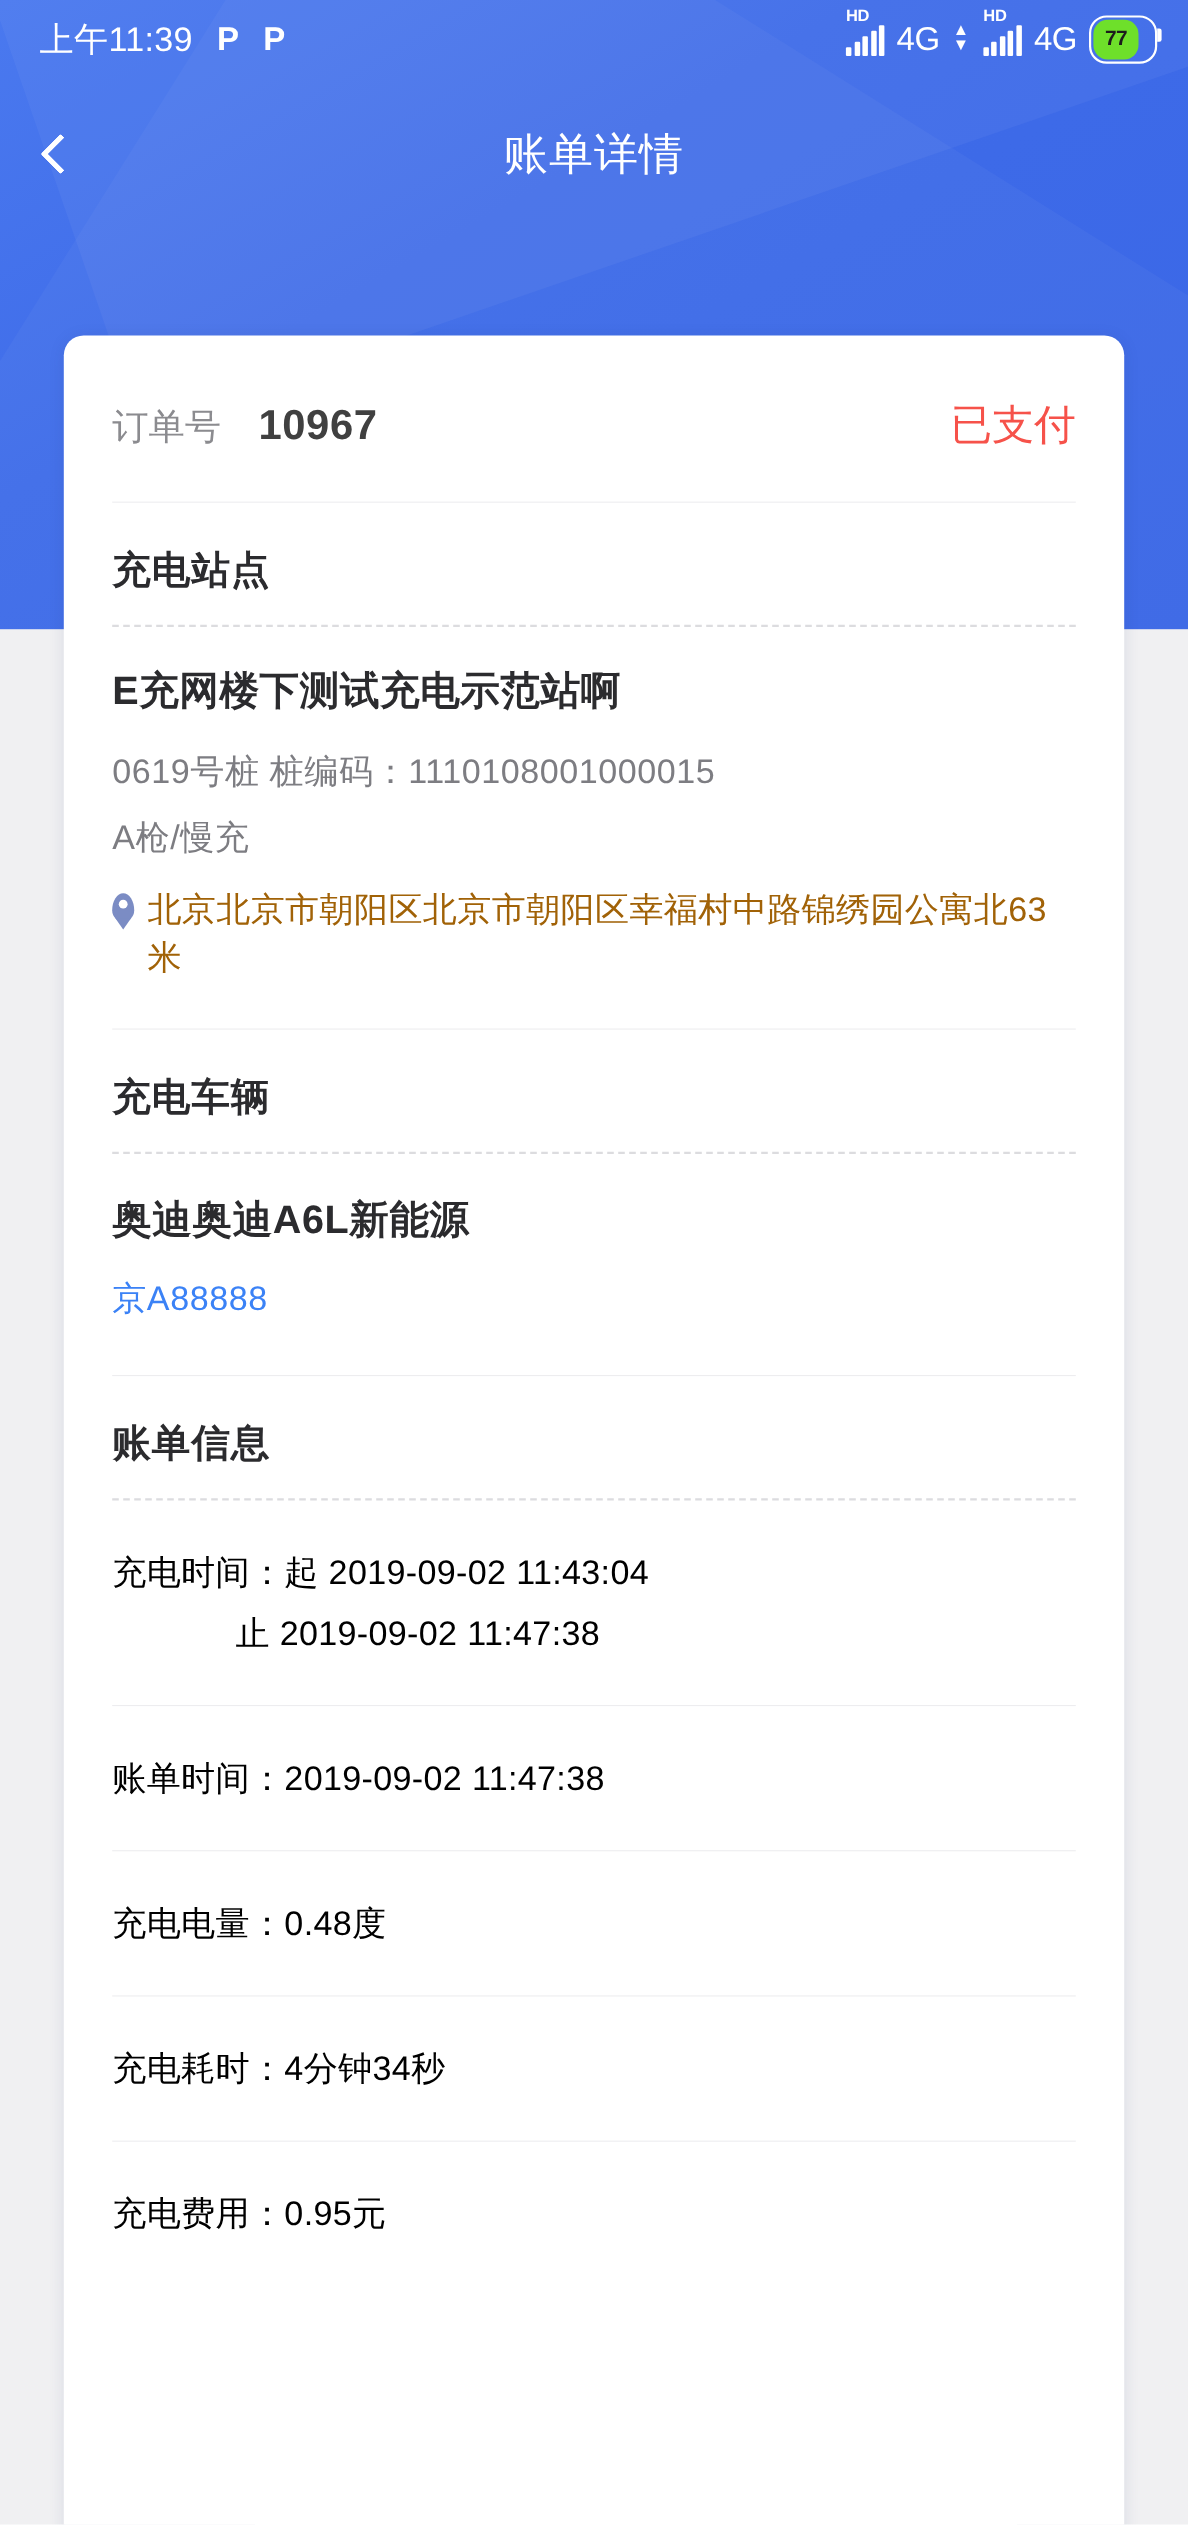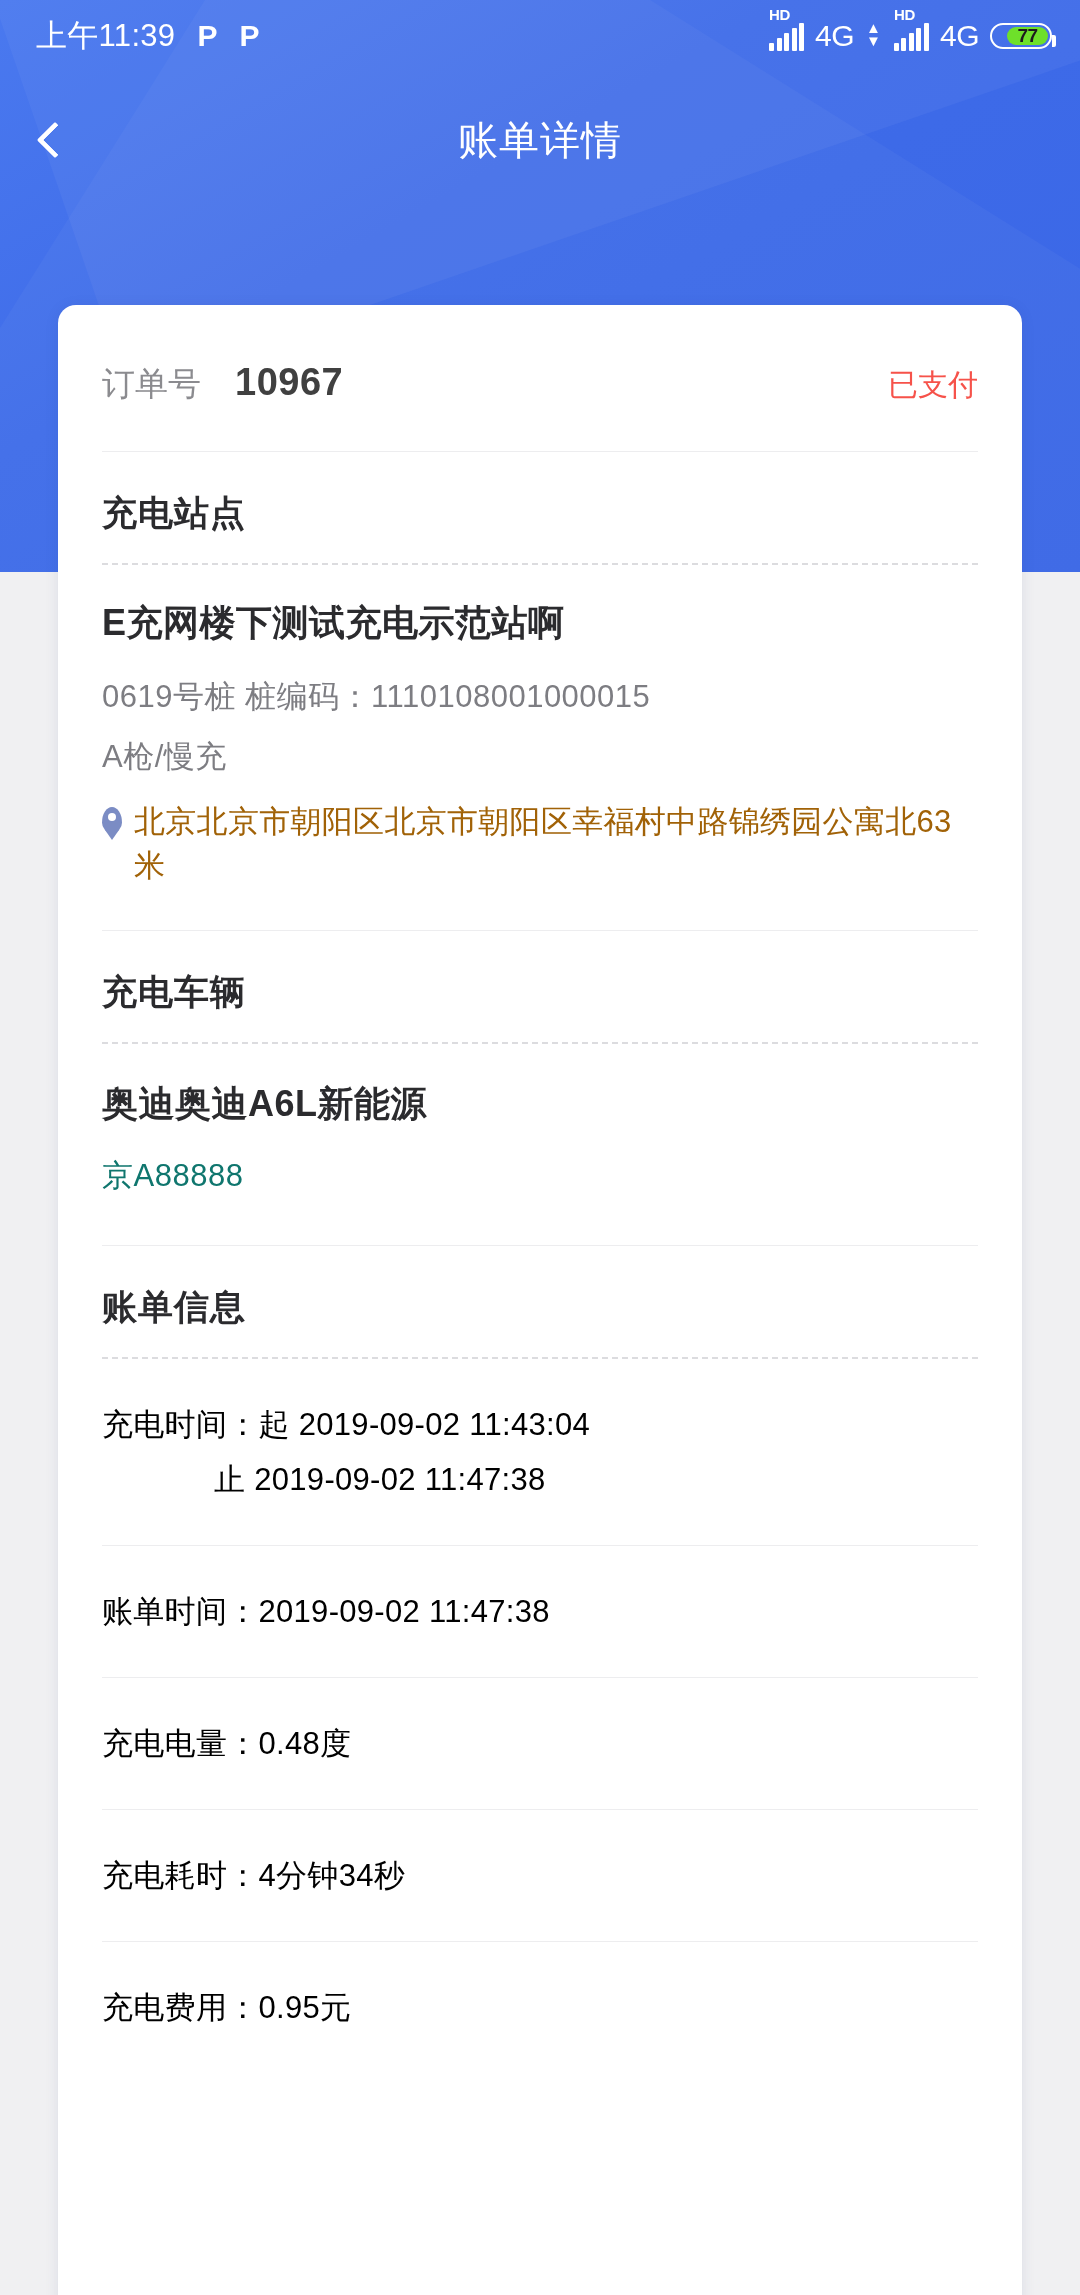--- a/index.html
+++ b/index.html
@@ -51,22 +51,22 @@
   .bars i:nth-child(2){ height:13px; }
   .bars i:nth-child(3){ height:18px; }
   .bars i:nth-child(4){ height:23px; }
   .bars i:nth-child(5){ height:28px; }
   .net-label{ font-size:30px; line-height:1; letter-spacing:-.5px; }
   .arrows{
     display:flex; flex-direction:column; align-items:center;
     font-size:15px; line-height:.85; margin:0 2px 2px 1px;
   }
   .battery{
-    display:flex; align-items:center; justify-content:flex-end;
-    width:62px; height:26px; border:2.5px solid #fff; border-radius:16px;
+    display:flex; align-items:center; 
+    width:62px; height:44px; border:2.5px solid #fff; border-radius:16px;
     padding:2px; position:relative;
   }
   .battery::after{
     content:""; position:absolute; right:-6px; top:10px;
     width:4px; height:12px; background:#fff; border-radius:0 2px 2px 0;
   }
   .battery-fill{
     height:100%; width:76%; background:#6ee02a; border-radius:13px;
     display:flex; align-items:center; justify-content:center;
     font-size:19px; font-weight:bold; color:#1c1c1c; letter-spacing:-.5px;
@@ -98,21 +98,21 @@
     padding:0 44px;
   }
 
   .row-order{
     display:flex; align-items:baseline; justify-content:space-between;
     padding:56px 0 44px 0;
   }
   .order-left{ display:flex; align-items:baseline; gap:34px; }
   .order-label{ font-size:33px; color:#8b8b8f; }
   .order-value{ font-size:38px; color:#404040; font-weight:bold; letter-spacing:.5px; }
-  .order-status{ font-size:30px; color:#f6524a; }
+  .order-status{ font-size:38px; color:#f6524a; }
 
   .hr{ height:1px; background:#ededef; }
   .dashed{
     height:0; border-top:2px dashed #dcdcdf;
   }
 
   .section-head{
     position:relative; display:inline-block;
     font-size:35px; font-weight:bold; color:#2b2b2e;
     padding:38px 0 26px 0; letter-spacing:1px;
@@ -151,21 +151,21 @@
     content:""; position:absolute; left:50%; bottom:-7px; transform:translateX(-50%);
     border-left:7px solid transparent; border-right:7px solid transparent;
     border-top:10px solid #7b8cc4;
   }
 
   .car-name{
     font-size:36px; font-weight:bold; color:#2b2b2e;
     padding:36px 0 6px 0; letter-spacing:.5px;
   }
   .car-plate{
-    font-size:31px; color:#0f766e; padding:20px 0 36px 0; letter-spacing:.5px;
+    font-size:31px; color:#3b82f6; padding:20px 0 36px 0; letter-spacing:.5px;
   }
 
   .bill-row{
     font-size:31px; color:#000000; letter-spacing:.3px;
     padding:44px 0 42px 0; line-height:1.45;
   }
   .bill-row .second{
     display:block; padding-left:112px; padding-top:10px;
   }
 </style>

